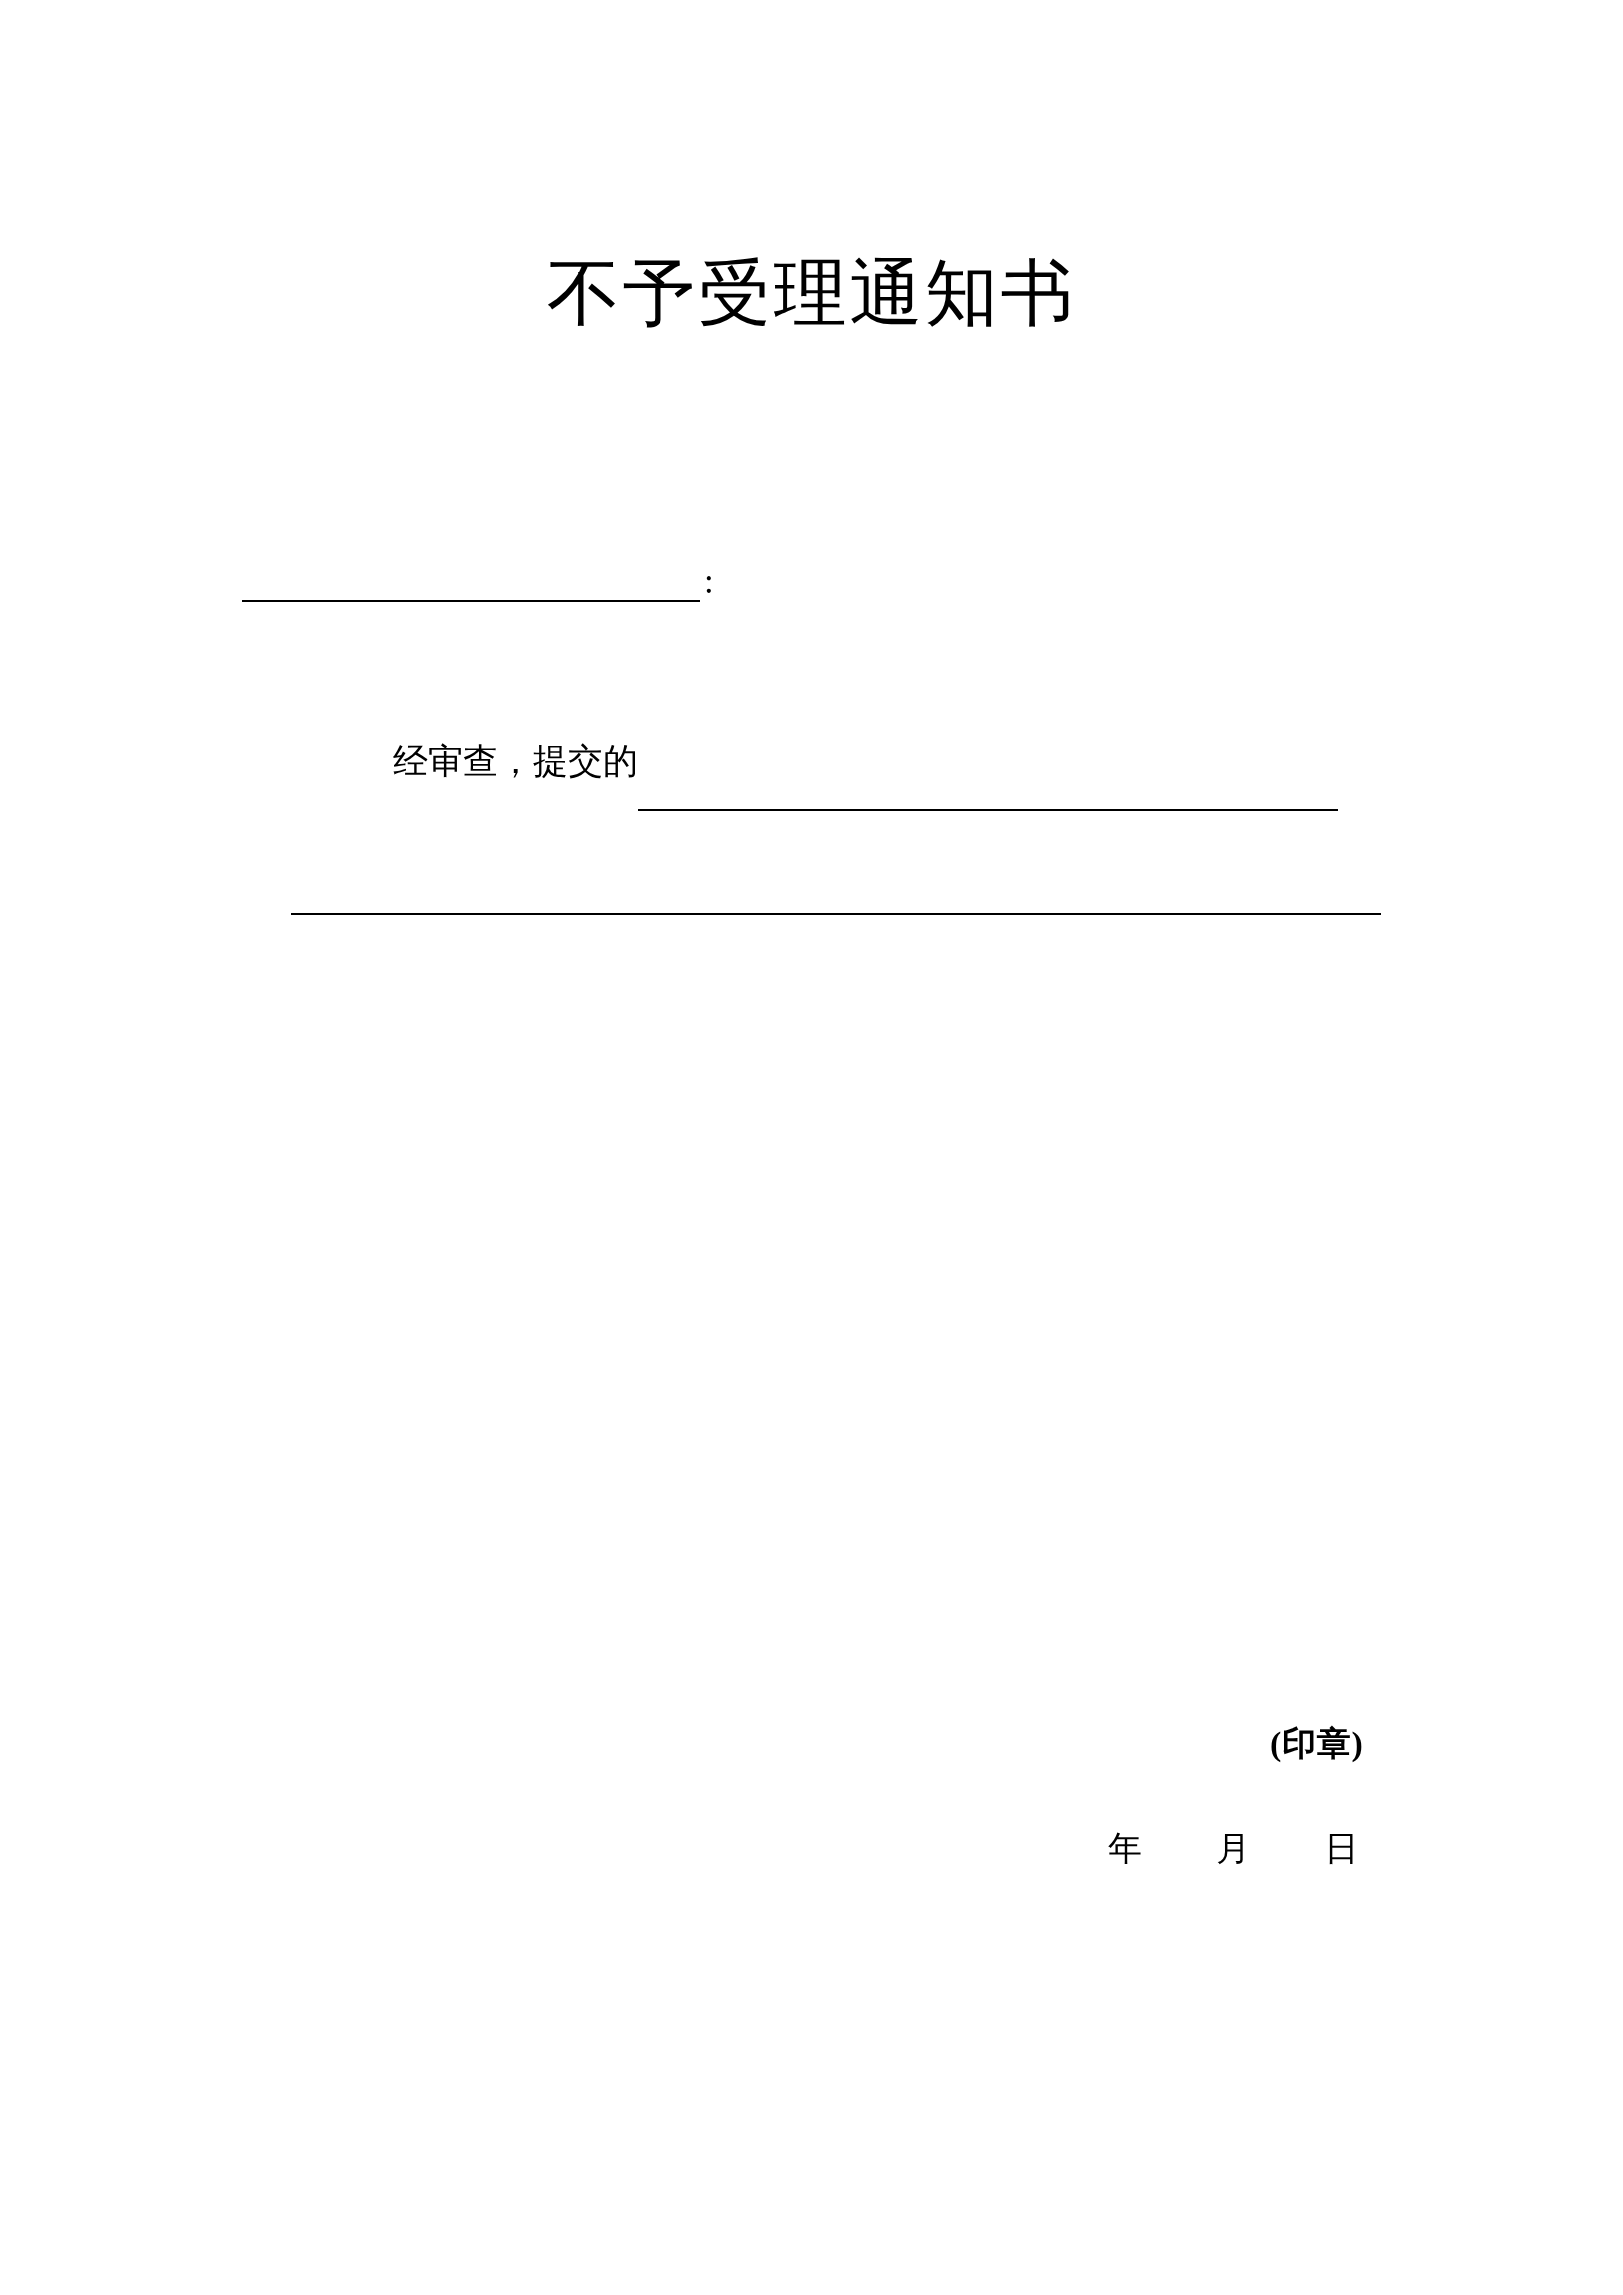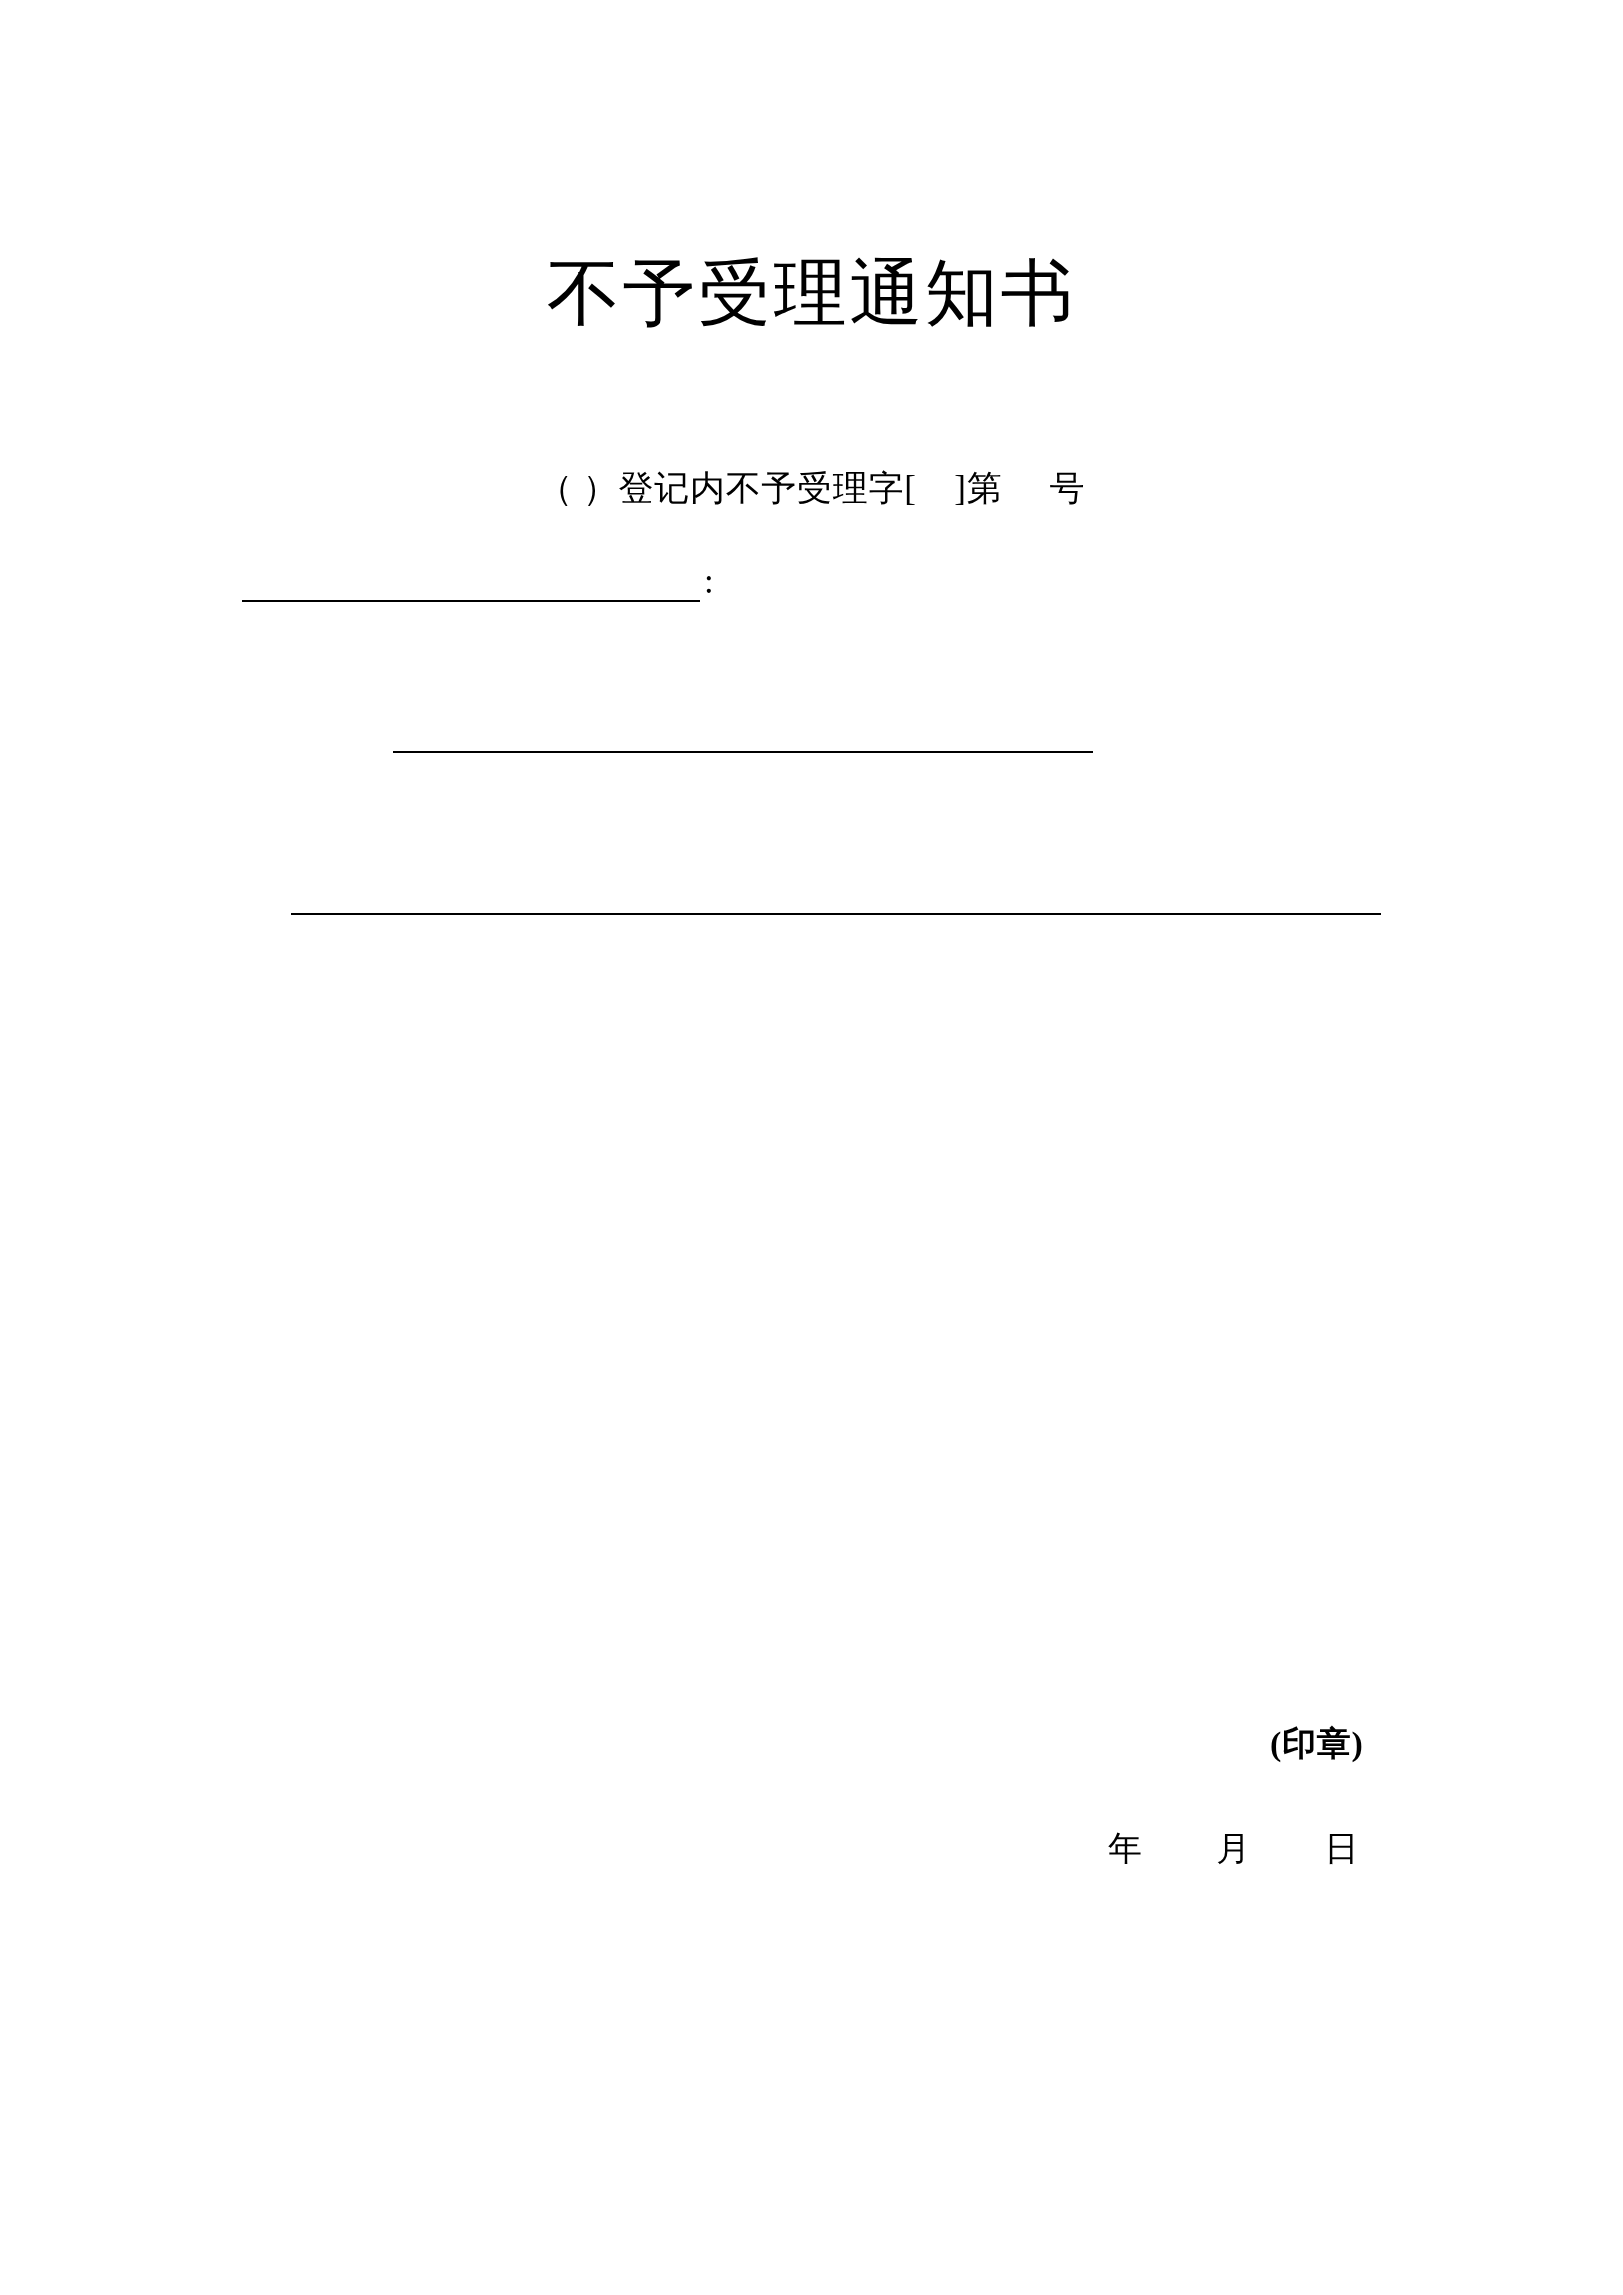--- a/index.html
+++ b/index.html
@@ -125,29 +125,29 @@
     margin-left: 8px;
   }
 </style>
 </head>
 <body>
 
 <div class="page">
 
   <div class="doc-title">不予受理通知书</div>
 
-  <div class="doc-number">（ ）登记内不予受理字[    ]第     号</div>
 
   <div class="addressee-row">
     <span class="addressee-blank"></span>
     <span class="addressee-colon">:</span>
   </div>
 
   <div class="body-block">
     <div class="body-line indent">
+      <span>经审查，提交的</span>
       <span class="fill-blank blank-a"></span>
     </div>
   </div>
 
   <div class="blank-full"></div>
 
   <div class="seal">(印章)</div>
 
   <div class="date-line">年        月        日</div>
 

